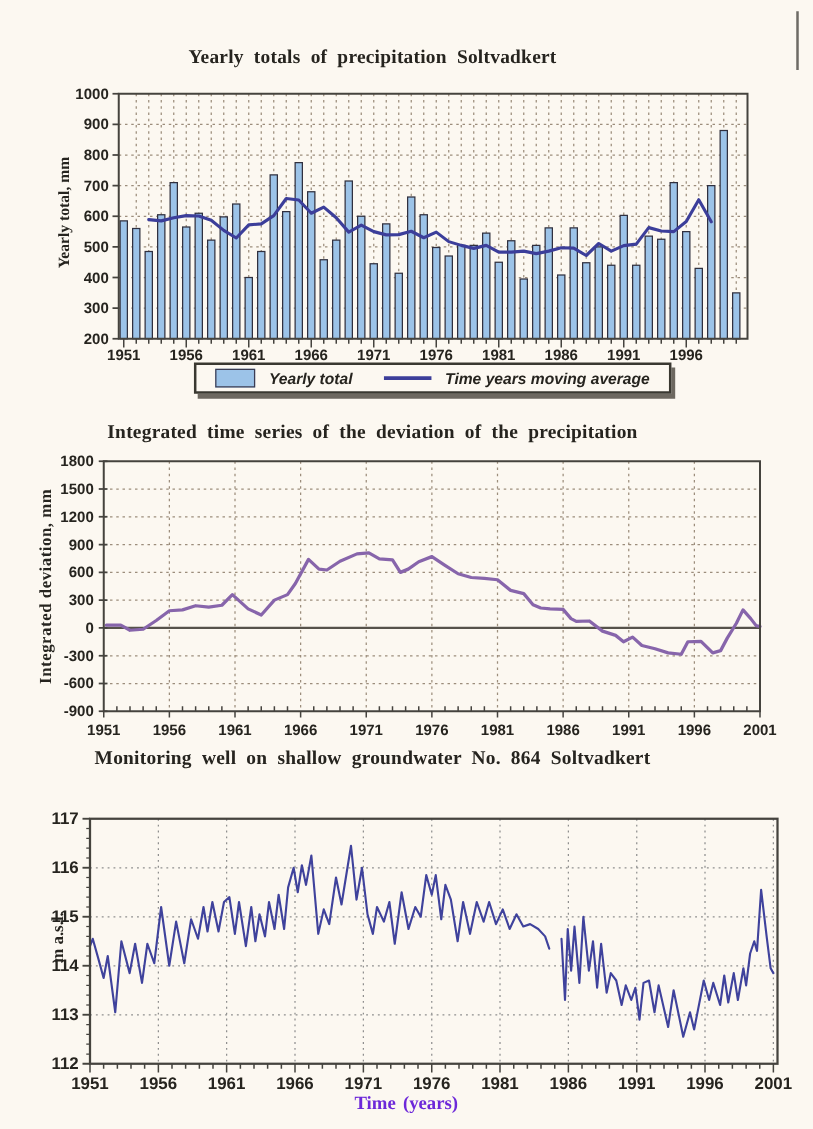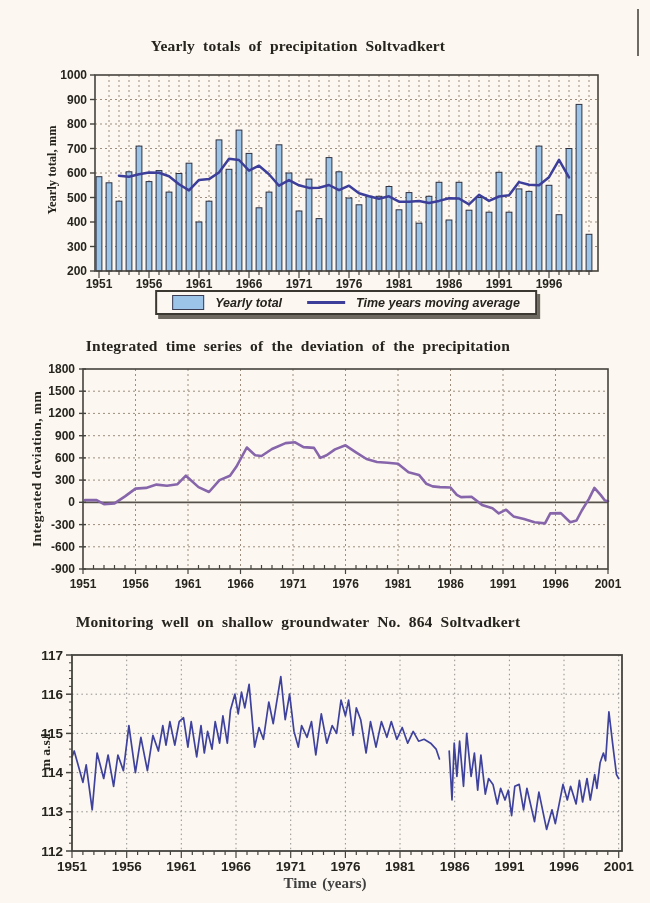--- a/index.html
+++ b/index.html
@@ -1,29 +1,29 @@
 <!DOCTYPE html>
 <html><head>
 <meta charset="utf-8">
 <style>
   html,body{margin:0;padding:0;}
   body{width:650px;height:903px;position:relative;overflow:hidden;
        font-family:"Liberation Serif",serif;}
   .title{position:absolute;left:0;width:596px;text-align:center;
          font-family:"Liberation Serif",serif;font-weight:700;
          font-size:15.5px;color:#26241f;word-spacing:4px;letter-spacing:.2px;}
-  #t1{top:37px;} #t2{top:337px;text-align:center;} #t3{top:613px;}
+  #t1{top:37px;} #t2{top:337px;text-align:center;} #t3{top:598px;}
   .ylabel{position:absolute;white-space:nowrap;font-weight:700;color:#26241f;
           transform:translate(-50%,-50%) rotate(-90deg);
           font-family:"Liberation Serif",serif;}
   #y1{left:52px;top:170px;font-size:12.5px;}
   #y2{left:37px;top:469px;font-size:13.5px;letter-spacing:.4px;}
   #y3{left:46px;top:750px;font-size:13.5px;}
   #xl3{position:absolute;left:0;top:875px;width:650px;text-align:center;
-       font-weight:700;font-size:15px;color:#404040;word-spacing:2px;}
+       font-weight:700;font-size:15px;color:#6d28d9;word-spacing:2px;}
   .legend{position:absolute;top:290px;left:346px;transform:translateX(-50%);
           display:flex;align-items:center;gap:11px;
           border:2px solid #3a3831;box-shadow:3px 4px 0 rgba(72,68,60,.8);
           padding:3px 15px;background:#fcf8f1;
           font-family:"Liberation Sans",sans-serif;font-weight:700;
           font-size:12.5px;color:#26241f;white-space:nowrap;font-style:italic;}
   .swatch{display:inline-block;width:30px;height:13px;border:1.5px solid #3c3c52;}
   .lineswatch{display:inline-block;width:38px;height:0;border-top:3px solid #3c3e9a;
               margin-left:14px;}
   #plots{position:absolute;left:0;top:0;}

